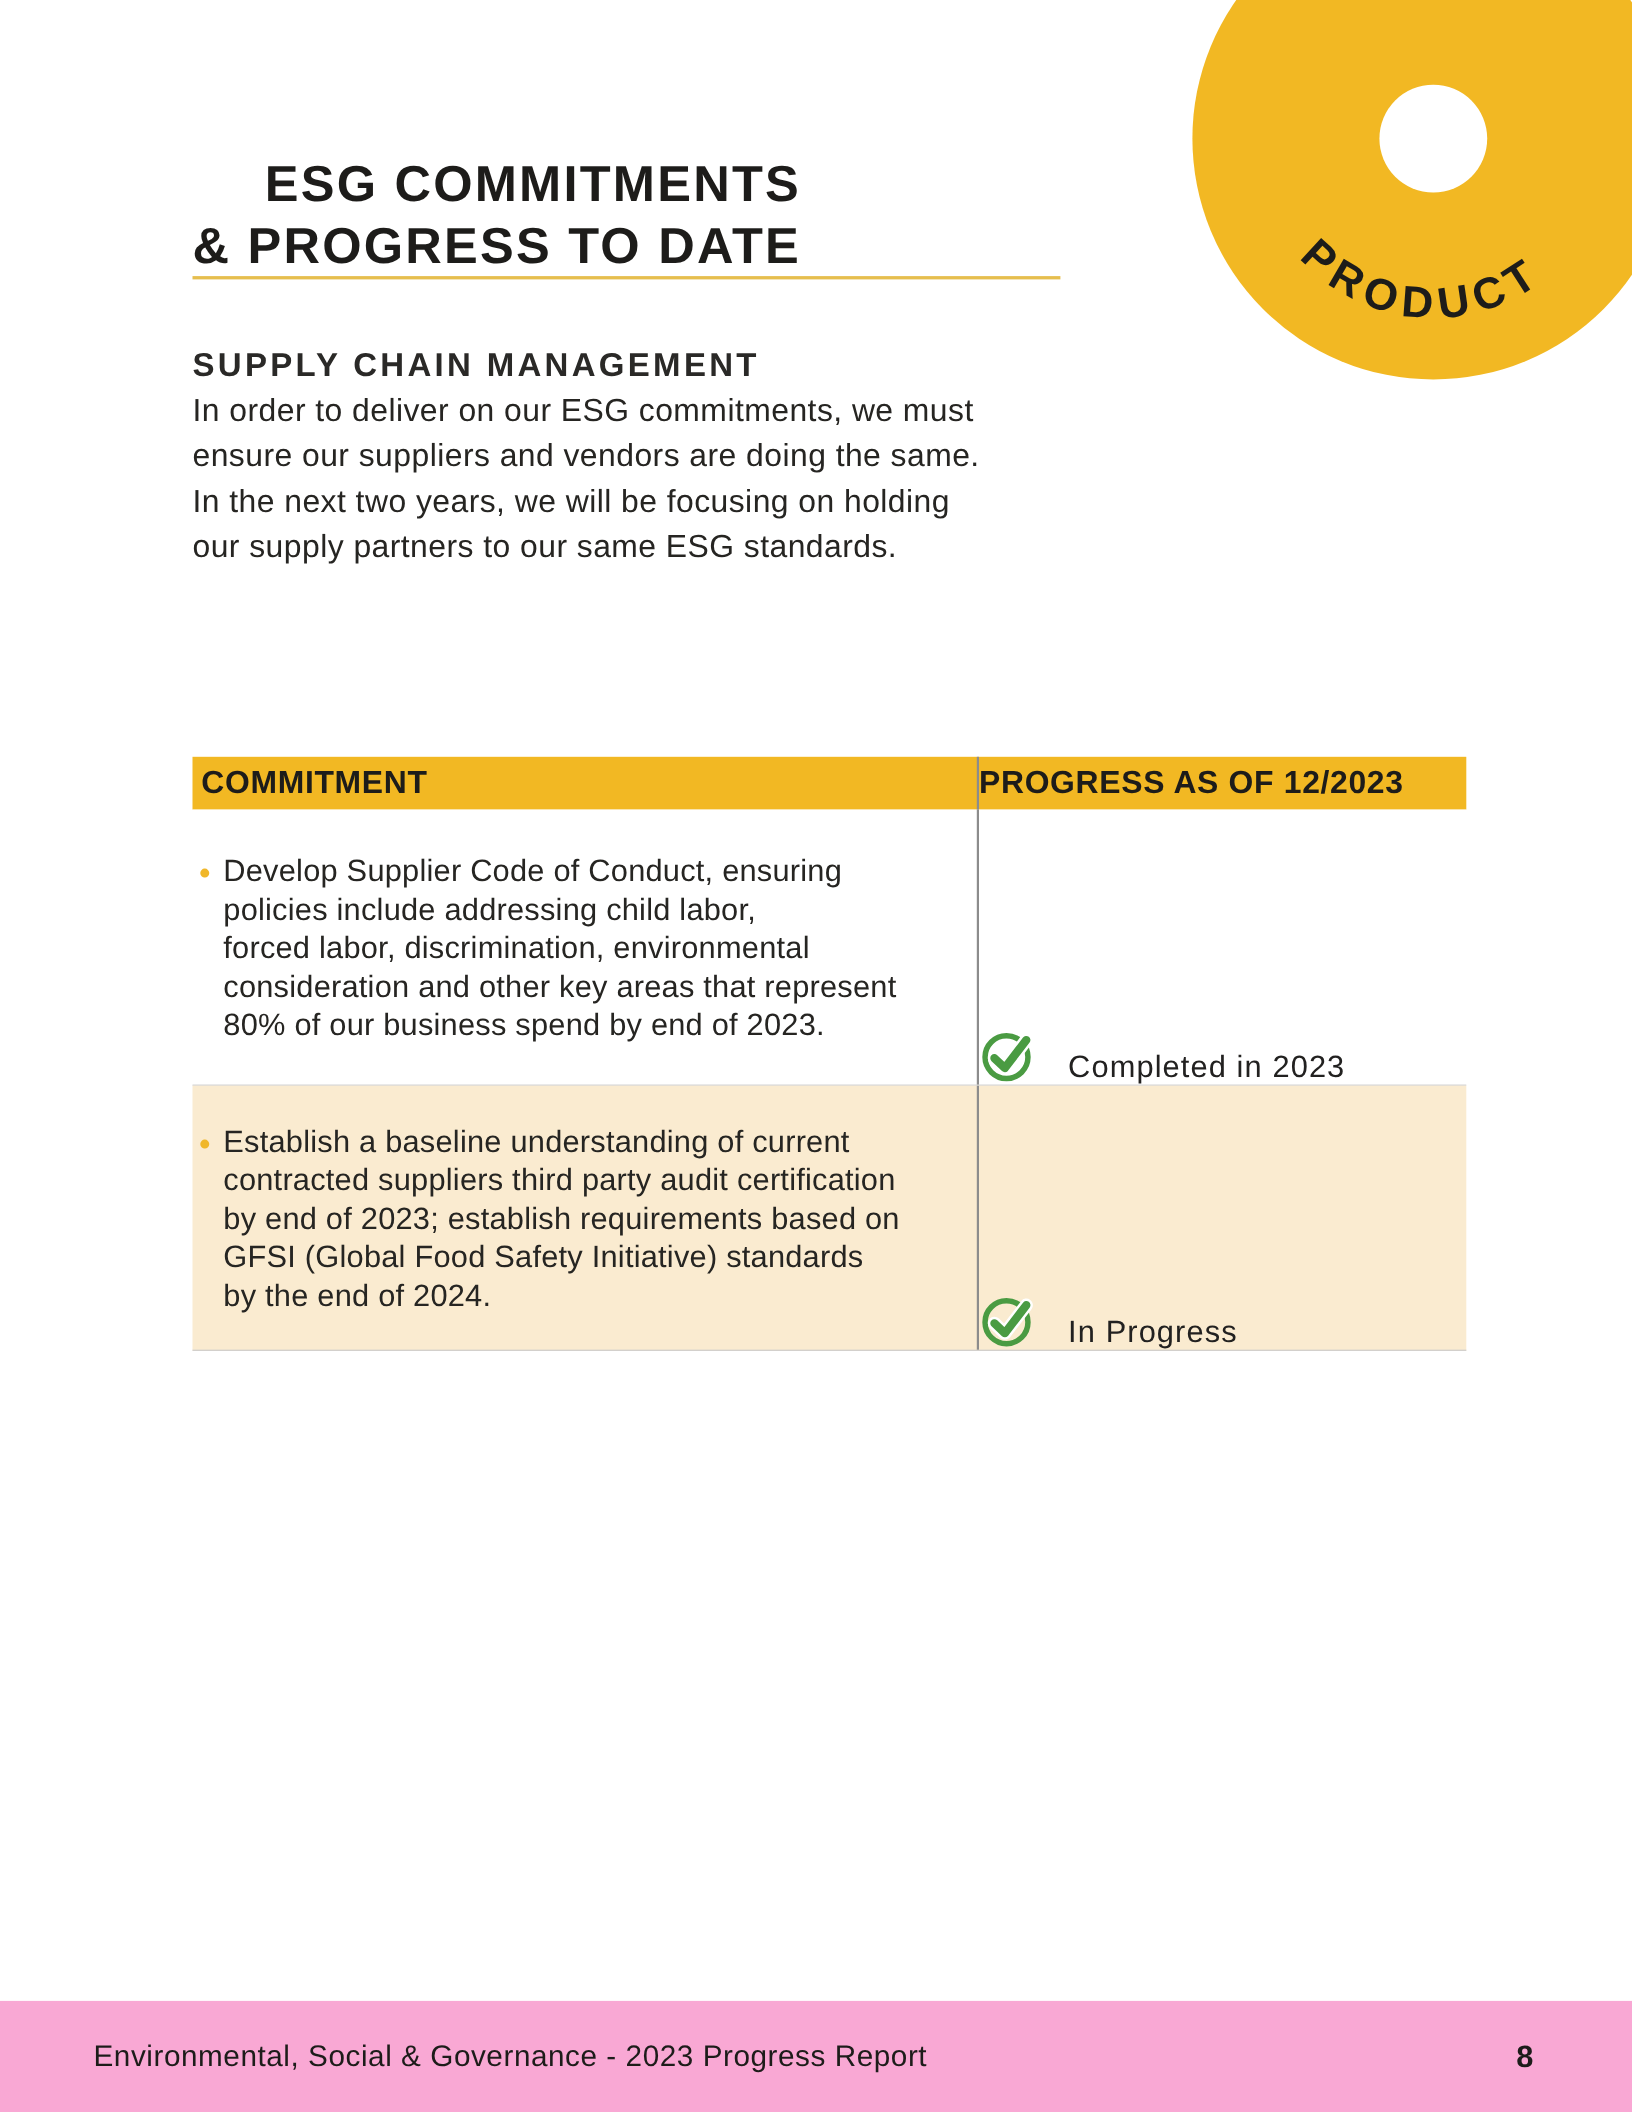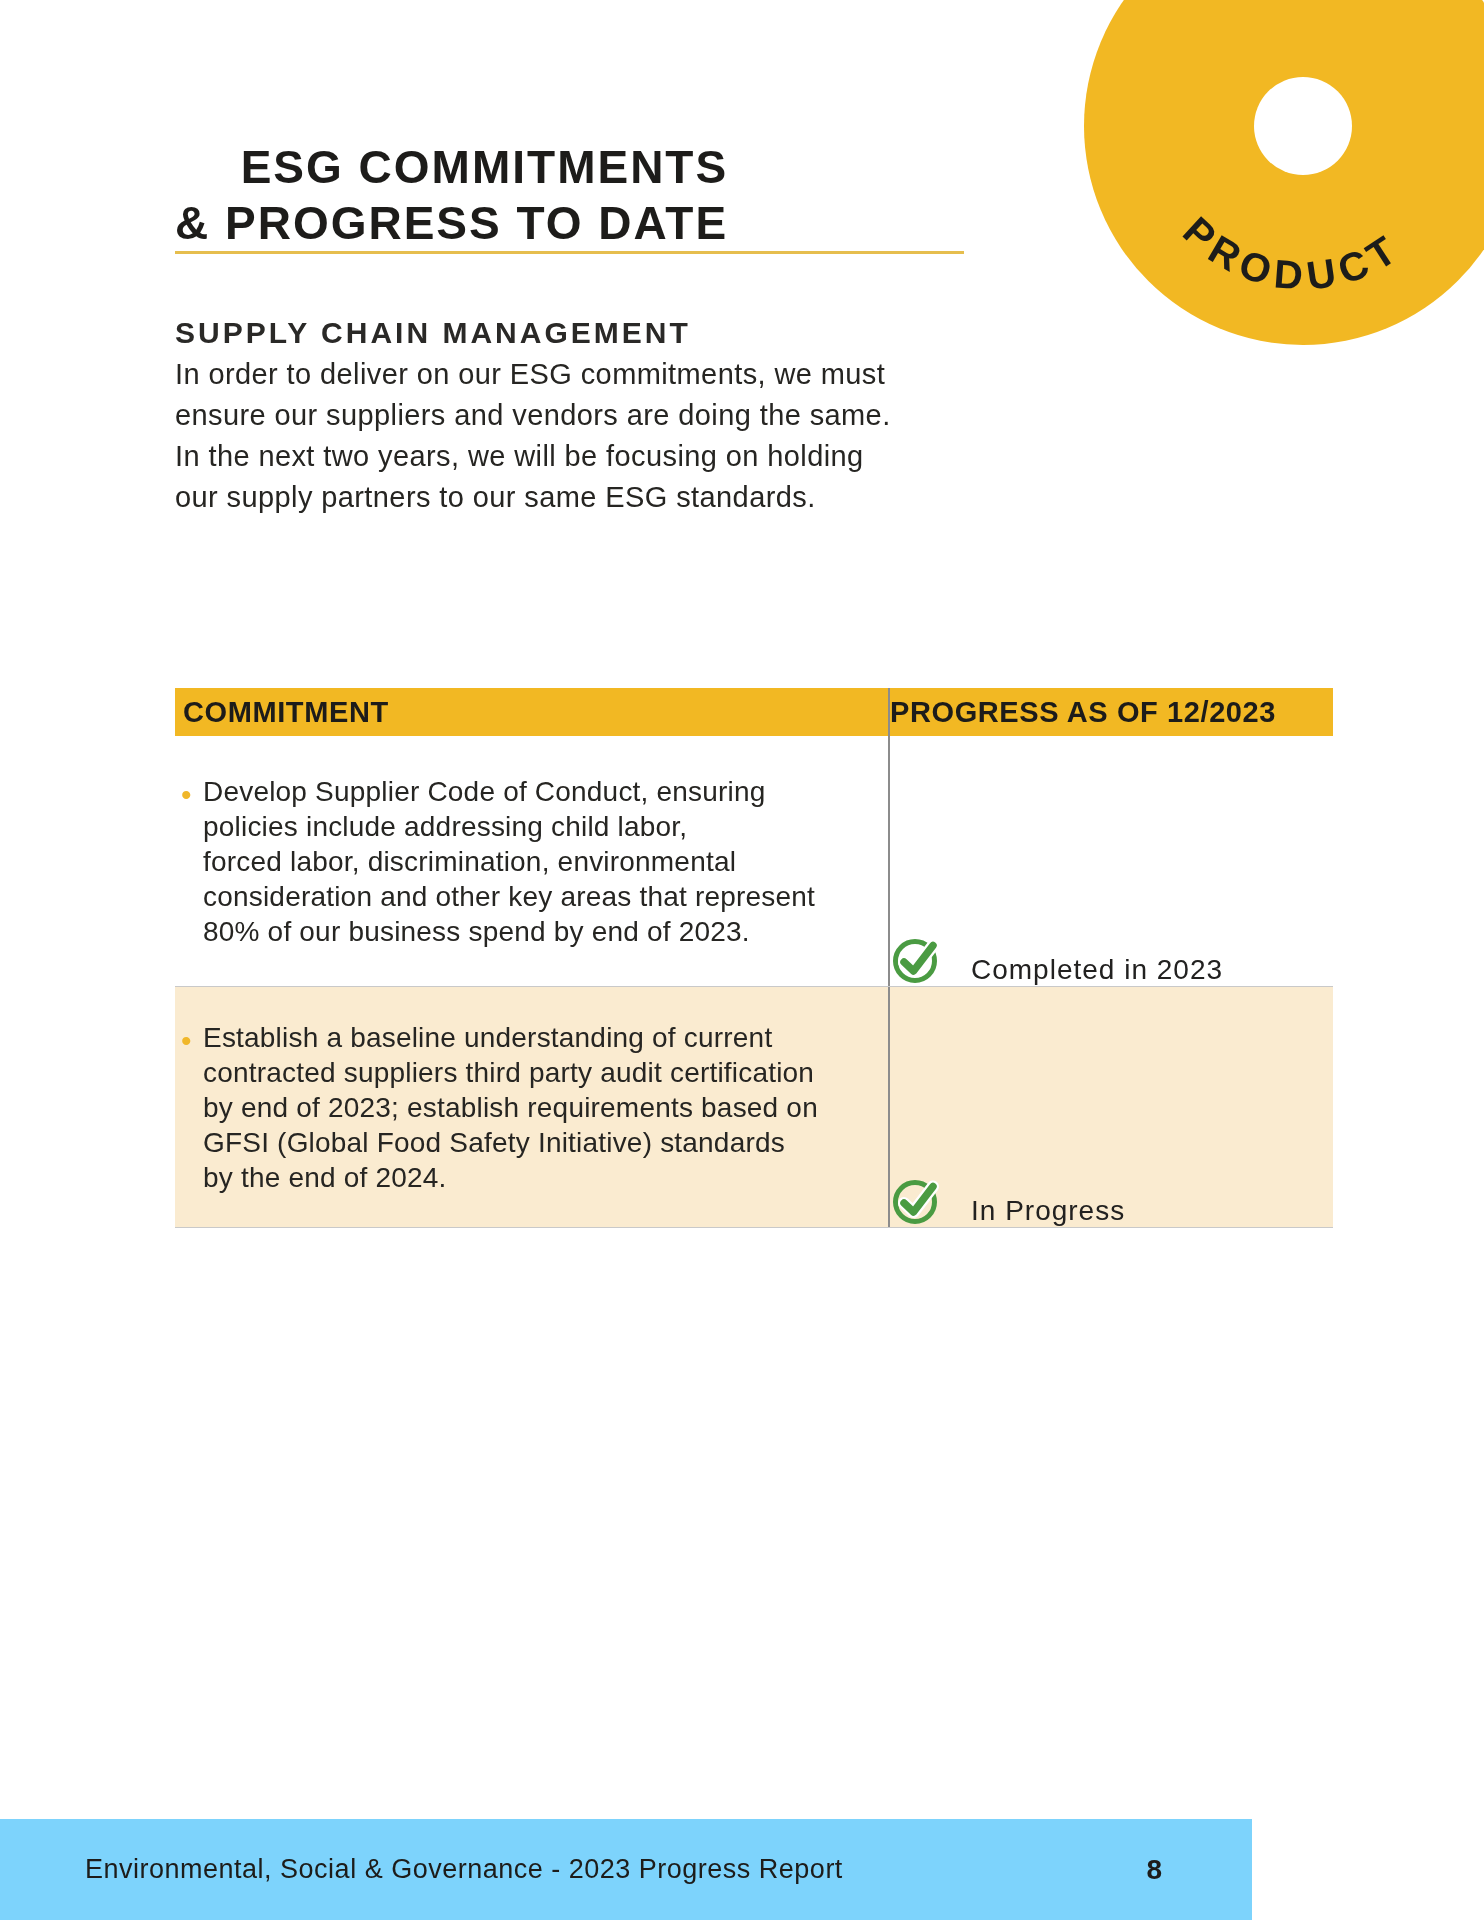--- a/index.html
+++ b/index.html
@@ -63,22 +63,22 @@
   }
   .cell-commitment .inner{display:flex;align-items:flex-start;}
   .cell-progress{
     flex:1;box-sizing:border-box;border-left:2px solid #8c8c8c;
     display:flex;align-items:flex-end;gap:29px;
   }
   .status-text{font-size:28px;letter-spacing:1px;color:#222120;}
   .check-icon{flex:0 0 52px;}
   
   .page-footer{
-    position:absolute;left:0;top:1819px;width:1252px;height:101px;
-    background:#7dd3fc;box-sizing:border-box;
+    position:absolute;left:0;top:1819px;width:1484px;height:101px;
+    background:#f9a8d4;box-sizing:border-box;
     display:flex;align-items:center;justify-content:space-between;
     padding:0 90px 0 85px;
   }
   .footer-text{font-size:27px;letter-spacing:.5px;color:#1d1c1a;}
   .footer-page-num{font-size:28px;font-weight:bold;color:#1d1c1a;}
 </style>
 </head>
 <body>
 
 <div class="page">

